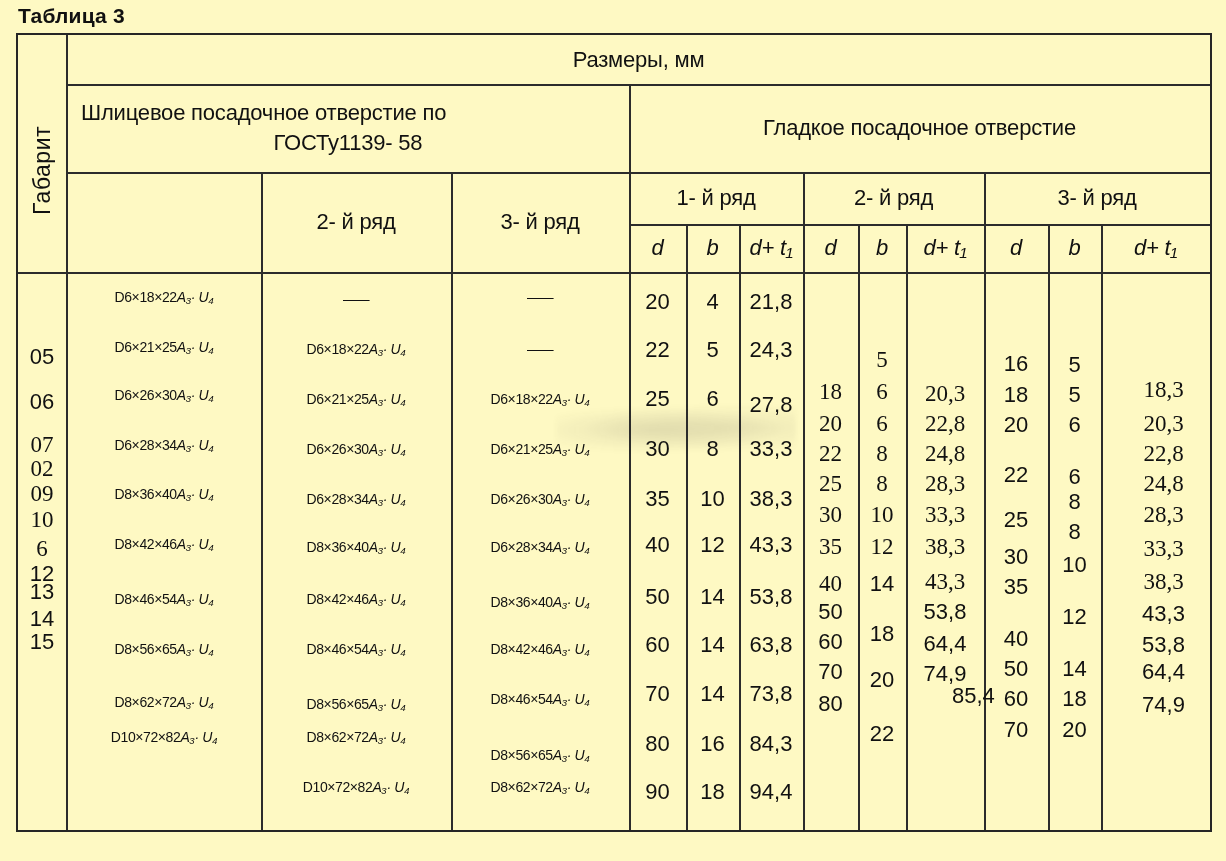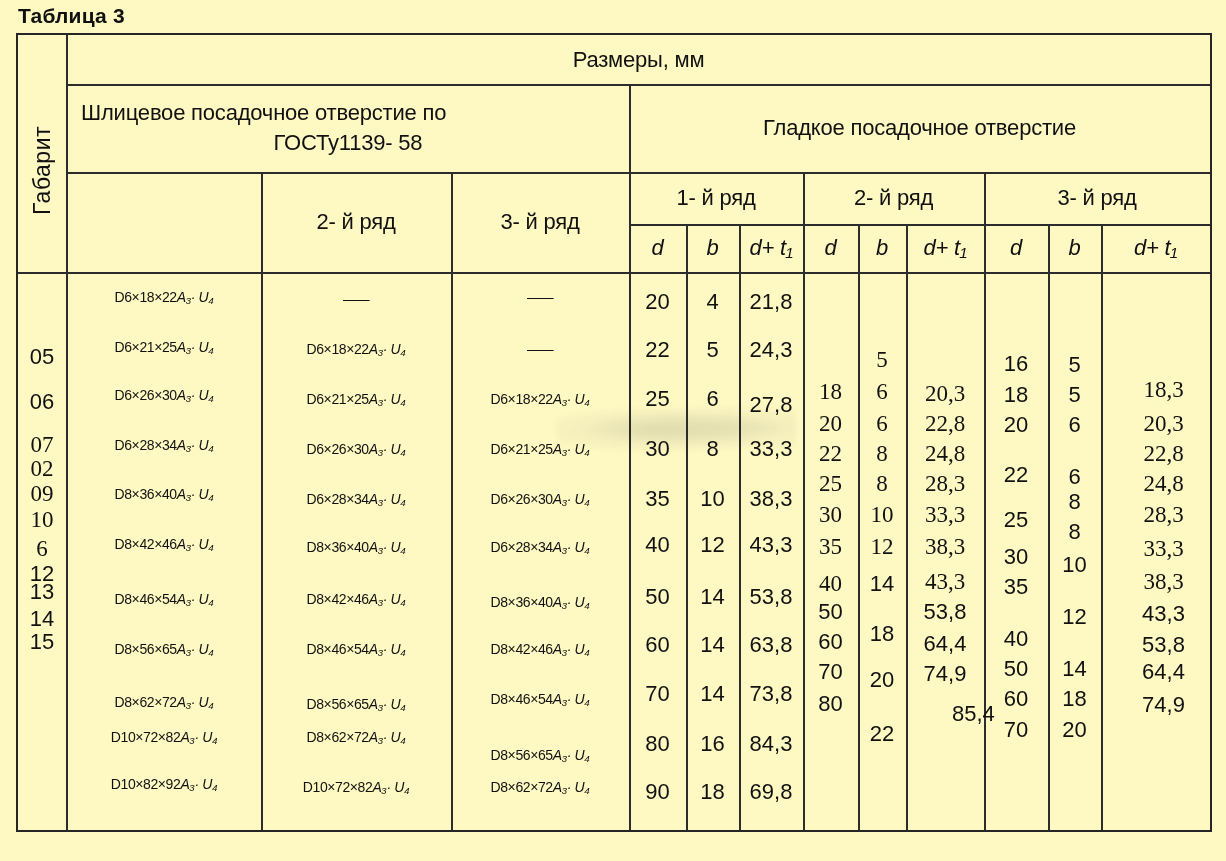--- a/index.html
+++ b/index.html
@@ -103,21 +103,20 @@
         <span class="cell" style="top: 12px;"><span>D6×18×22</span><span class="it">A₃· U₄</span></span>
         <span class="cell" style="top: 62px;"><span>D6×21×25</span><span class="it">A₃· U₄</span></span>
         <span class="cell" style="top: 110px;"><span>D6×26×30</span><span class="it">A₃· U₄</span></span>
         <span class="cell" style="top: 160px;"><span>D6×28×34</span><span class="it">A₃· U₄</span></span>
         <span class="cell" style="top: 209px;"><span>D8×36×40</span><span class="it">A₃· U₄</span></span>
         <span class="cell" style="top: 259px;"><span>D8×42×46</span><span class="it">A₃· U₄</span></span>
         <span class="cell" style="top: 314px;"><span>D8×46×54</span><span class="it">A₃· U₄</span></span>
         <span class="cell" style="top: 364px;"><span>D8×56×65</span><span class="it">A₃· U₄</span></span>
         <span class="cell" style="top: 417px;"><span>D8×62×72</span><span class="it">A₃· U₄</span></span>
         <span class="cell" style="top: 452px;"><span>D10×72×82</span><span class="it">A₃· U₄</span></span>
-        <span class="cell" style="top: 499px;"><span>D10×82×92</span><span class="it">A₃· U₄</span></span>
       </div>
     <div class="bodycol spl" id="c-sp2" style="left:243px;width:190px;">
         <span class="cell" style="top: 14px;"><span class="dash">—</span><span class="it"></span></span>
         <span class="cell" style="top: 64px;"><span>D6×18×22</span><span class="it">A₃· U₄</span></span>
         <span class="cell" style="top: 114px;"><span>D6×21×25</span><span class="it">A₃· U₄</span></span>
         <span class="cell" style="top: 164px;"><span>D6×26×30</span><span class="it">A₃· U₄</span></span>
         <span class="cell" style="top: 214px;"><span>D6×28×34</span><span class="it">A₃· U₄</span></span>
         <span class="cell" style="top: 262px;"><span>D8×36×40</span><span class="it">A₃· U₄</span></span>
         <span class="cell" style="top: 314px;"><span>D8×42×46</span><span class="it">A₃· U₄</span></span>
         <span class="cell" style="top: 364px;"><span>D8×46×54</span><span class="it">A₃· U₄</span></span>
@@ -168,21 +167,21 @@
         <span class="cell" style="top: 17px;">21,8</span>
         <span class="cell" style="top: 65px;">24,3</span>
         <span class="cell" style="top: 120px;">27,8</span>
         <span class="cell" style="top: 164px;">33,3</span>
         <span class="cell" style="top: 214px;">38,3</span>
         <span class="cell" style="top: 260px;">43,3</span>
         <span class="cell" style="top: 312px;">53,8</span>
         <span class="cell" style="top: 360px;">63,8</span>
         <span class="cell" style="top: 409px;">73,8</span>
         <span class="cell" style="top: 459px;">84,3</span>
-        <span class="cell" style="top: 507px;">69,8</span>
+        <span class="cell" style="top: 507px;">94,4</span>
       </div>
     <div class="bodycol" id="c-d2" style="left:785px;width:55px;">
         <span class="cell serif" style="top: 107px;">18</span>
         <span class="cell serif" style="top: 139px;">20</span>
         <span class="cell serif" style="top: 169px;">22</span>
         <span class="cell serif" style="top: 199px;">25</span>
         <span class="cell serif" style="top: 230px;">30</span>
         <span class="cell serif" style="top: 262px;">35</span>
         <span class="cell serif" style="top: 299px;">40</span>
         <span class="cell" style="top: 327px;">50</span>
@@ -207,21 +206,21 @@
         <span class="cell serif" style="top: 109px;">20,3</span>
         <span class="cell serif" style="top: 139px;">22,8</span>
         <span class="cell serif" style="top: 169px;">24,8</span>
         <span class="cell serif" style="top: 199px;">28,3</span>
         <span class="cell serif" style="top: 230px;">33,3</span>
         <span class="cell serif" style="top: 262px;">38,3</span>
         <span class="cell serif" style="top: 297px;">43,3</span>
         <span class="cell" style="top: 327px;">53,8</span>
         <span class="cell" style="top: 359px;">64,4</span>
         <span class="cell" style="top: 389px;">74,9</span>
-        <span class="cell" style="top: 429px; padding-left: 46px;">85,4</span>
+        <span class="cell" style="top: 411px; padding-left: 46px;">85,4</span>
       </div>
     <div class="bodycol" id="c-d3" style="left:966px;width:64px;">
         <span class="cell" style="top: 79px;">16</span>
         <span class="cell" style="top: 110px;">18</span>
         <span class="cell" style="top: 140px;">20</span>
         <span class="cell" style="top: 190px;">22</span>
         <span class="cell" style="top: 235px;">25</span>
         <span class="cell" style="top: 272px;">30</span>
         <span class="cell" style="top: 302px;">35</span>
         <span class="cell" style="top: 354px;">40</span>

